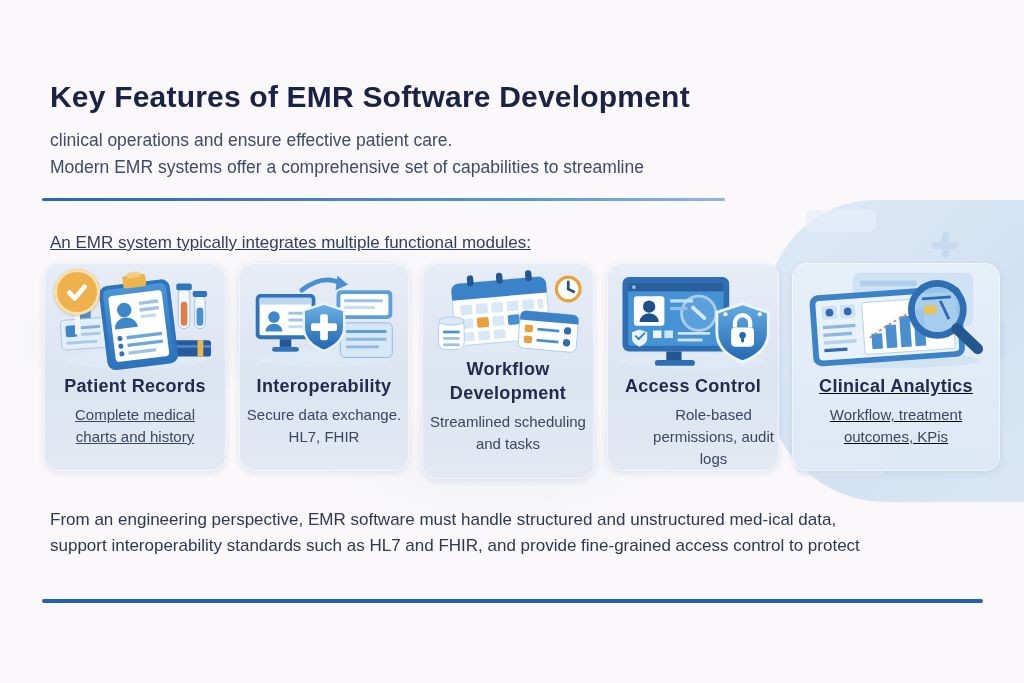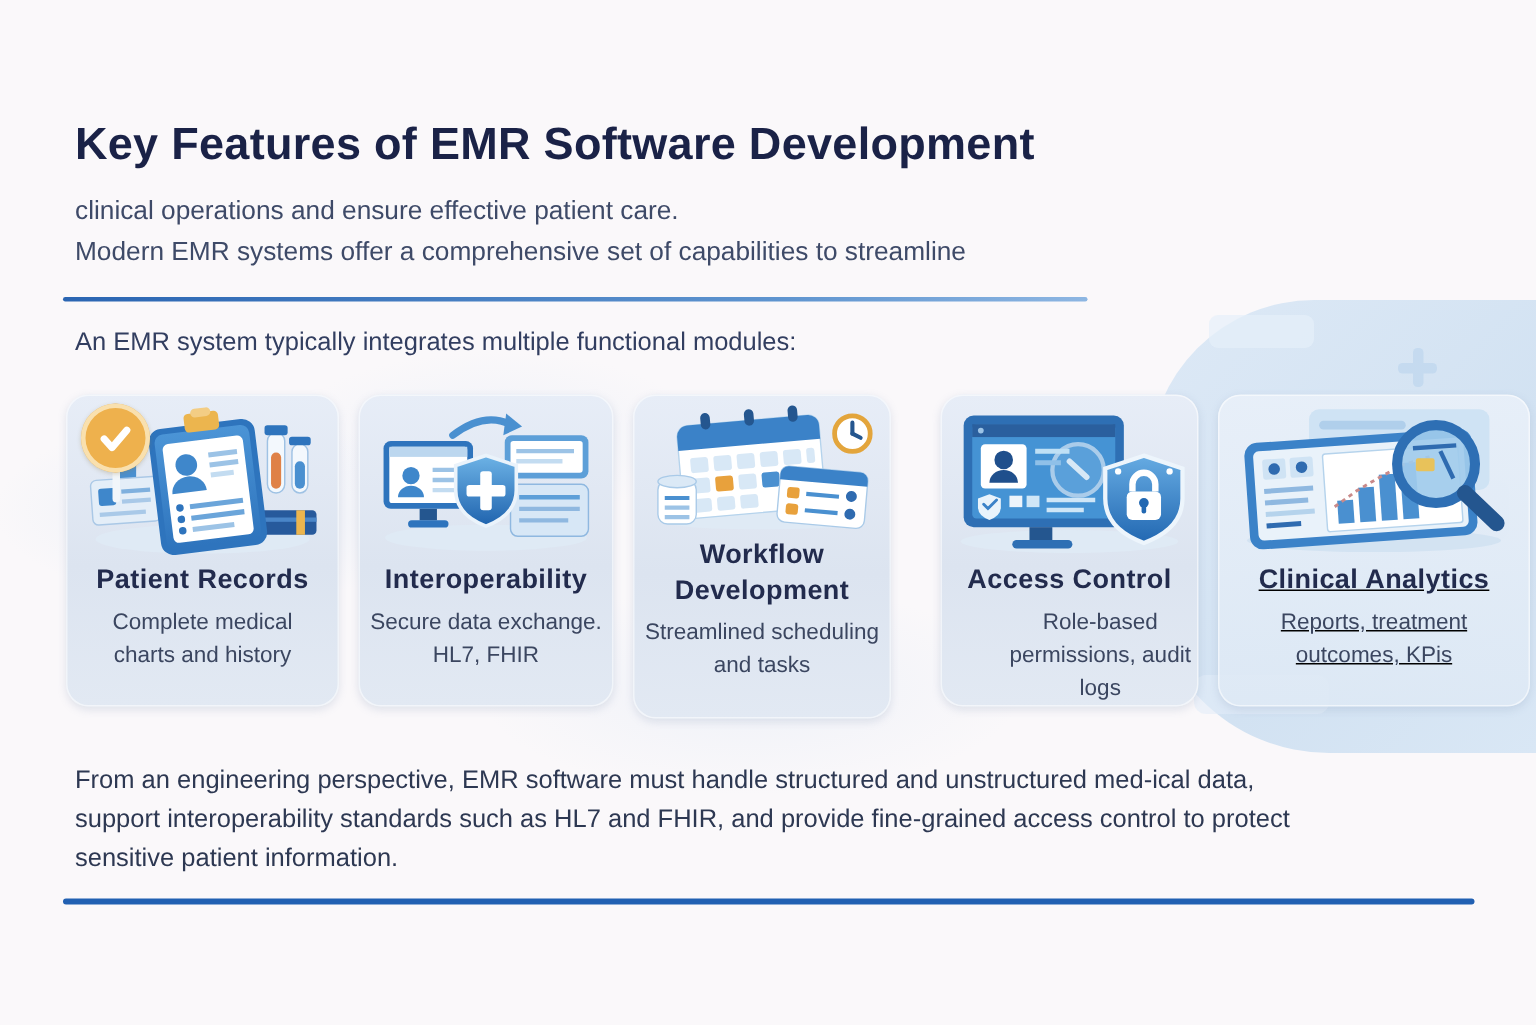--- a/index.html
+++ b/index.html
@@ -26,22 +26,22 @@
   .page-subtitle {
     position:absolute; left:50px; top:127px;
     font-size:17.5px; color:#3e4a68; line-height:27px;
   }
   .divider-top {
     position:absolute; left:42px; top:198px; width:683px; height:3px;
     background:linear-gradient(to right,#2a65b2,#5e94cf 70%,#8db6e2);
     border-radius:2px;
   }
   .modules-intro {
-    position:absolute; left:50px; top:218px;
-    font-size:17px; color:#323e60;
+    position:absolute; left:50px; top:233px;
+    font-size:17px; color:#323e60;text-decoration:underline;
   }
 
   
   .decor-blob {
     position:absolute; left:766px; top:200px; width:258px; height:302px;
     background:linear-gradient(135deg,#dde9f6 0%,#d2e2f2 60%,#d9e7f5 100%);
     border-radius:110px 0 0 120px;
   }
   .decor-blob .blob-plus {
     position:absolute; left:166px; top:32px; width:26px; height:26px; opacity:.65;
@@ -71,41 +71,41 @@
   }
   .card {
     position:relative; height:208px; border-radius:15px;
     background:linear-gradient(180deg,#e7edf7 0%,#dce4f0 55%,#e2e9f3 100%);
     box-shadow:0 2px 6px rgba(120,140,175,.20), inset 0 0 0 1px rgba(255,255,255,.55);
     padding-top:2px;
   }
   .card-1 { width:182px; }
   .card-2 { width:170px; }
   .card-3 { width:172px; height:216px; }
-  .card-4 { width:172px;margin-left:20px; }
+  .card-4 { width:172px; }
   .card-5 { width:208px; background:linear-gradient(180deg,rgba(233,240,249,.9),rgba(222,233,245,.85));text-decoration:underline; }
 
   .card-art {
     height:105px; display:flex; align-items:flex-end; justify-content:center;
     padding:4px 4px 0;
   }
   .card-3 .card-art { height:88px; }
   .card-art svg { width:100%; height:100%; }
 
   .card-title {
     margin:4px auto 0; text-align:center;
     font-size:18px; font-weight:700; color:#222b4d; letter-spacing:.3px;
     line-height:24px;
   }
   .card-3 .card-title { max-width:130px; }
   .card-desc {
     margin:6px auto 0; text-align:center;
     font-size:15px; color:#3b4660; line-height:22px;
   }
-  .card-1 .card-desc { max-width:150px; }
+  .card-1 .card-desc { max-width:150px;text-decoration:underline; }
   .card-2 .card-desc { max-width:162px; }
   .card-3 .card-desc { max-width:166px; }
   .card-4 .card-desc { max-width:168px;padding-left:41px; }
   .card-5 .card-desc { max-width:160px; }
 
   
   .badge-stem {
     position:absolute; left:31px; top:48px; width:5px; height:24px;
     background:#f2f6fa; border-radius:3px;
   }
@@ -370,26 +370,25 @@
             <polyline points="72,70 88,60 104,52 122,44 140,40" fill="none" stroke="#c98a8a" stroke-width="2" stroke-dasharray="3 3"></polyline>
           </g>
           <circle cx="143" cy="42" r="27" fill="#9fcbec" fill-opacity="0.92" stroke="#2e6fb4" stroke-width="7"></circle>
           <rect x="129" y="38" width="13" height="9" rx="1.5" fill="#e8c25a"></rect>
           <line x1="127" y1="31" x2="157" y2="29" stroke="#2f6bb0" stroke-width="3"></line>
           <line x1="146" y1="33" x2="155" y2="52" stroke="#2f6bb0" stroke-width="3"></line>
           <line x1="163" y1="62" x2="185" y2="83" stroke="#24568f" stroke-width="11" stroke-linecap="round"></line>
         </svg>
       </div>
       <h3 class="card-title">Clinical Analytics</h3>
-      <p class="card-desc">Reports, treatment outcomes, KPis</p>
+      <p class="card-desc">Workflow, treatment outcomes, KPis</p>
     </div>
 
   </div>
 
   <div class="footer-text">
     <div>From an engineering perspective, EMR software must handle structured and unstructured med-ical data,</div>
     <div>support interoperability standards such as HL7 and FHIR, and provide fine-grained access control to protect</div>
-    <div>sensitive patient information.</div>
   </div>
 
   <div class="divider-bottom"></div>
 
 </div>
 
 </body></html>

